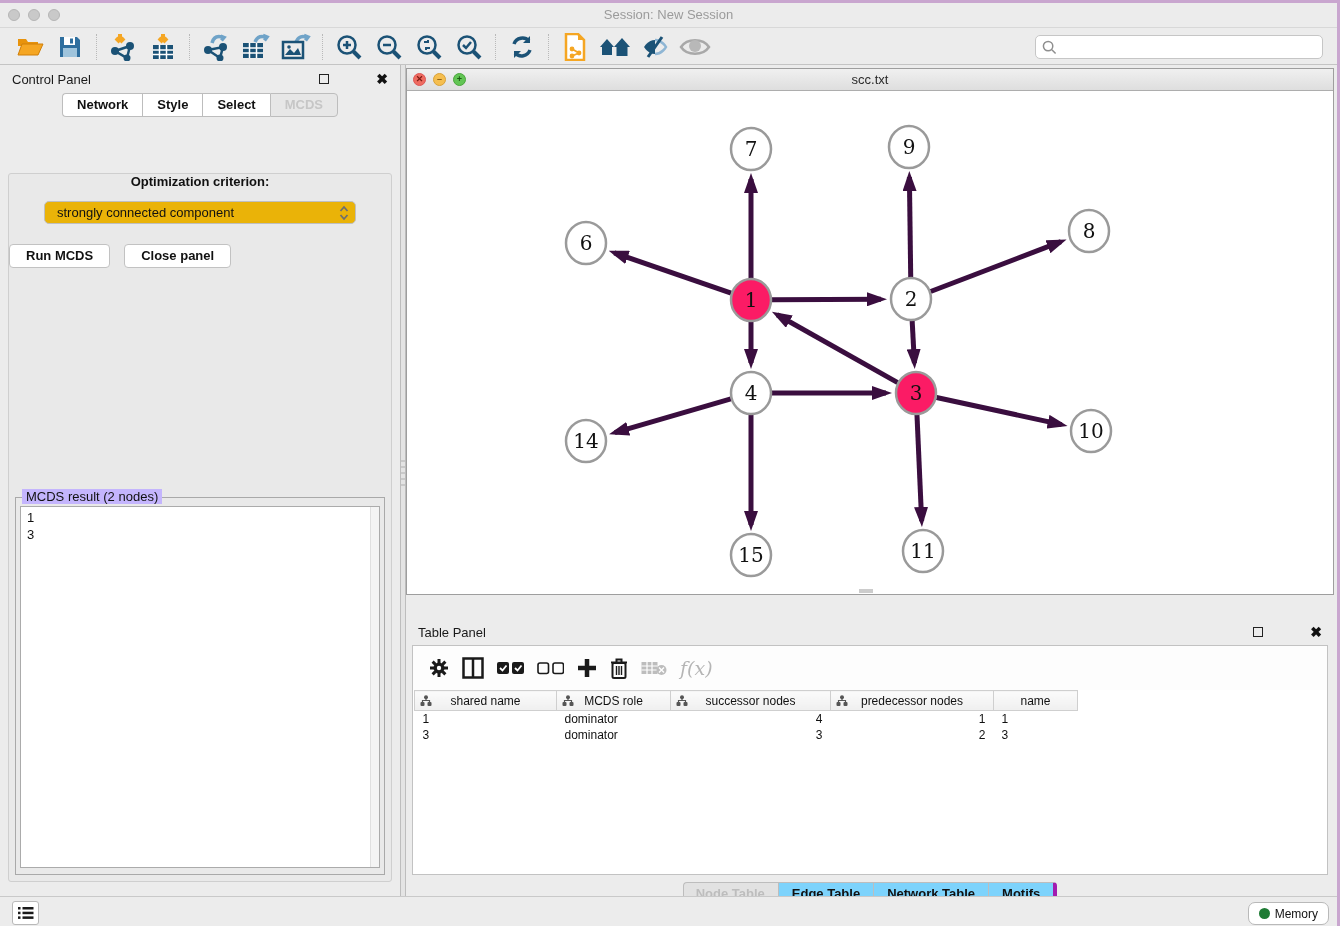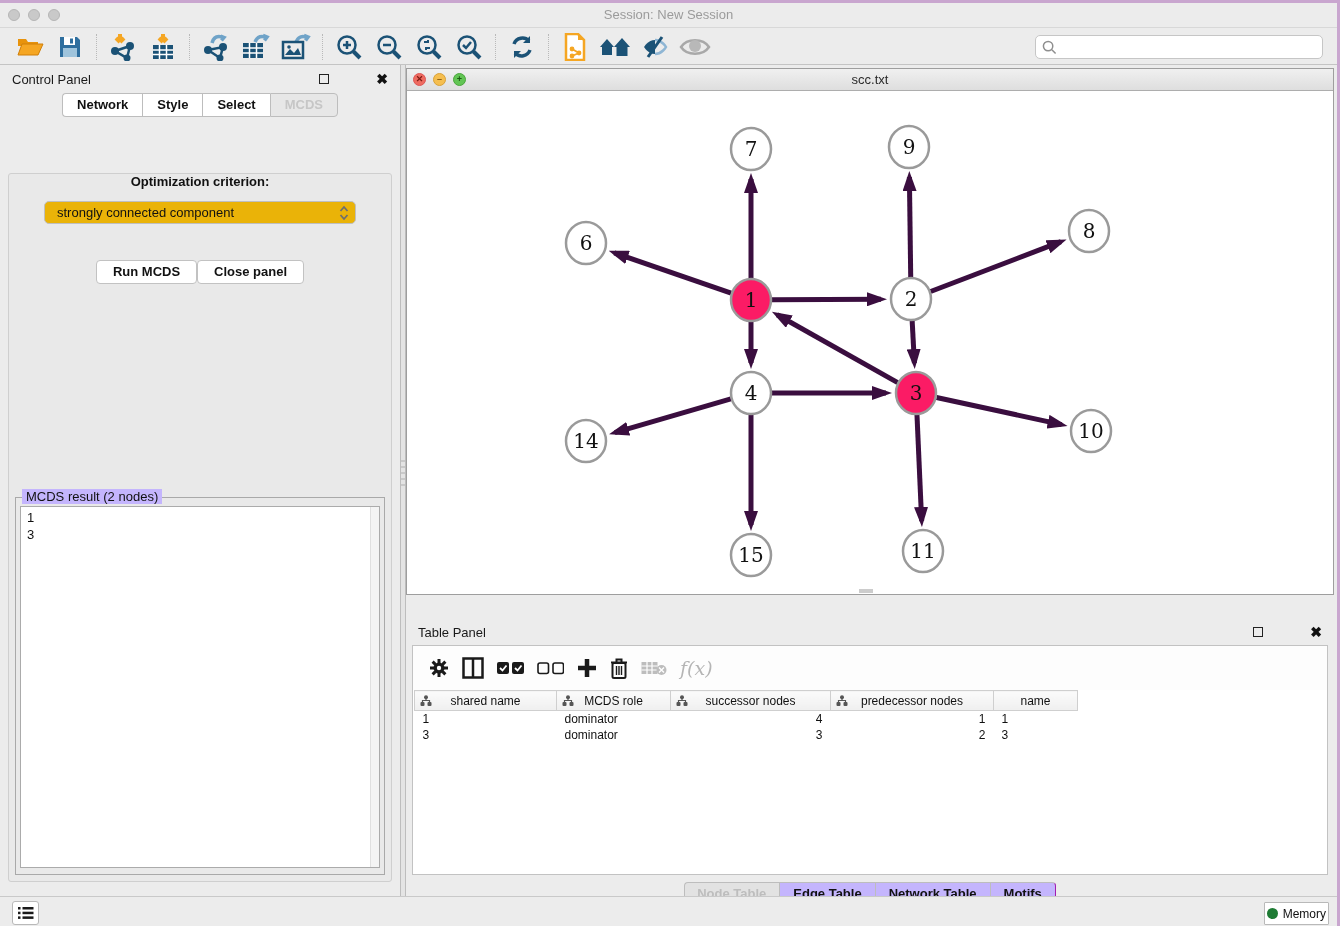--- a/index.html
+++ b/index.html
@@ -44,21 +44,21 @@
   .cp-tab:first-child { border-top-left-radius:4px; border-bottom-left-radius:4px; }
   .cp-tab:last-child { border-right:1px solid #BDBDBD; border-top-right-radius:4px; border-bottom-right-radius:4px; }
   .cp-tab.active { background:#E7E7E7; color:#C6C6C6; }
   .cp-content { position:absolute; left:8px; right:8px; top:108px; bottom:12px;
     background:#E9E9E9; border:1px solid #CFCFCF; border-radius:3px; }
   .opt-label { text-align:center; font-size:13px; font-weight:bold; color:#111; }
   .select-box { margin:12px auto 0; width:312px; height:23px; background:#eab308;
     border:1px solid #BFBFBF; border-radius:5px; display:flex; align-items:center;
     padding:0 6px 0 12px; font-size:13px; color:#111; }
   .select-box .sel-label { flex:1; }
-  .btn-row { display:flex; justify-content:center; margin-top:36px; }
+  .btn-row { display:flex; gap:14px; margin-top:20px; }
   .mac-btn { background:#FFFFFF; border:1px solid #C2C2C2; border-radius:4px;
     font-size:13px; font-weight:bold; color:#111; padding:3px 16px 4px;
     font-family:"Liberation Sans", sans-serif; }
   .result-fieldset { position:absolute; left:6px; right:6px; bottom:6px; height:378px;
     border:1px solid #A9A9A9; background:#E9E9E9; }
   .result-legend { position:absolute; top:-9px; left:6px; background:#c4b5fd;
     padding:0 4px; font-size:13px; color:#111; }
   .result-area { position:absolute; left:4px; right:4px; top:8px; bottom:6px;
     background:#FFFFFF; border:1px solid #ABABAB; font-size:13px; color:#111;
     padding:2px 0 0 6px; line-height:17px; }
@@ -101,35 +101,35 @@
   table.node-table th { background:linear-gradient(#FBFBFB,#EFEFEF);
     border:1px solid #CFCFCF; border-left:none; height:20px;
     font-size:12px; font-weight:normal; color:#111; position:relative; text-align:center; }
   table.node-table th:first-child { border-left:1px solid #CFCFCF;text-align:center; }
   table.node-table th .hdr-icon { position:absolute; left:5px; top:4px; }
   table.node-table td { font-size:12px; color:#111; height:16px; padding:0 8px;
     white-space:nowrap; overflow:hidden; }
   td.num-r { text-align:right; }
   .tp-tabs-strip { position:absolute; left:0; right:0; bottom:0; height:38px;
     display:flex; align-items:center; justify-content:center; }
-  .tp-tab { font-size:13px; font-weight:bold; background:#c4b5fd; color:#111;
+  .tp-tab { font-size:13px; font-weight:bold; background:#7dd3fc; color:#111;
     border:1px solid #BDBDBD; border-right:none; padding:3px 13px 4px; }
   .tp-tab:first-child { border-top-left-radius:4px; border-bottom-left-radius:4px; }
-  .tp-tab:last-child { border-right:1px solid #a21caf; border-top-right-radius:4px; border-bottom-right-radius:4px; }
+  .tp-tab:last-child { border-right:4px solid #a21caf; border-top-right-radius:4px; border-bottom-right-radius:4px; }
   .tp-tab.active { background:#E2E2E2; color:#BDBDBD;padding-left:12px; }
 
   
   .status-bar { position:absolute; left:0; top:893px; width:1337px; height:33px;
     background:#ECECEC; border-top:1px solid #C9C9C9; }
   .list-btn { position:absolute; left:12px; top:4px; width:27px; height:24px;
     background:#FFFFFF; border:1px solid #B9B9B9; border-radius:3px;
     display:flex; align-items:center; justify-content:center; }
   .memory-btn { position:absolute; right:8px; top:5px; height:23px;
-    background:#FFFFFF; border:1px solid #B9B9B9; border-radius:1px;
-    display:flex; align-items:center; gap:5px; padding:0 2px; font-size:12px; color:#111; }
+    background:#FFFFFF; border:1px solid #B9B9B9; border-radius:7px;
+    display:flex; align-items:center; gap:5px; padding:0 10px; font-size:12px; color:#111; }
   .mem-dot { width:11px; height:11px; border-radius:50%; background:#1E7B34; }
 </style>
 </head>
 <body>
 
 <div class="titlebar">
   <div class="traffic">
     <span class="tl"></span>
     <span class="tl"></span>
     <span class="tl"></span>

